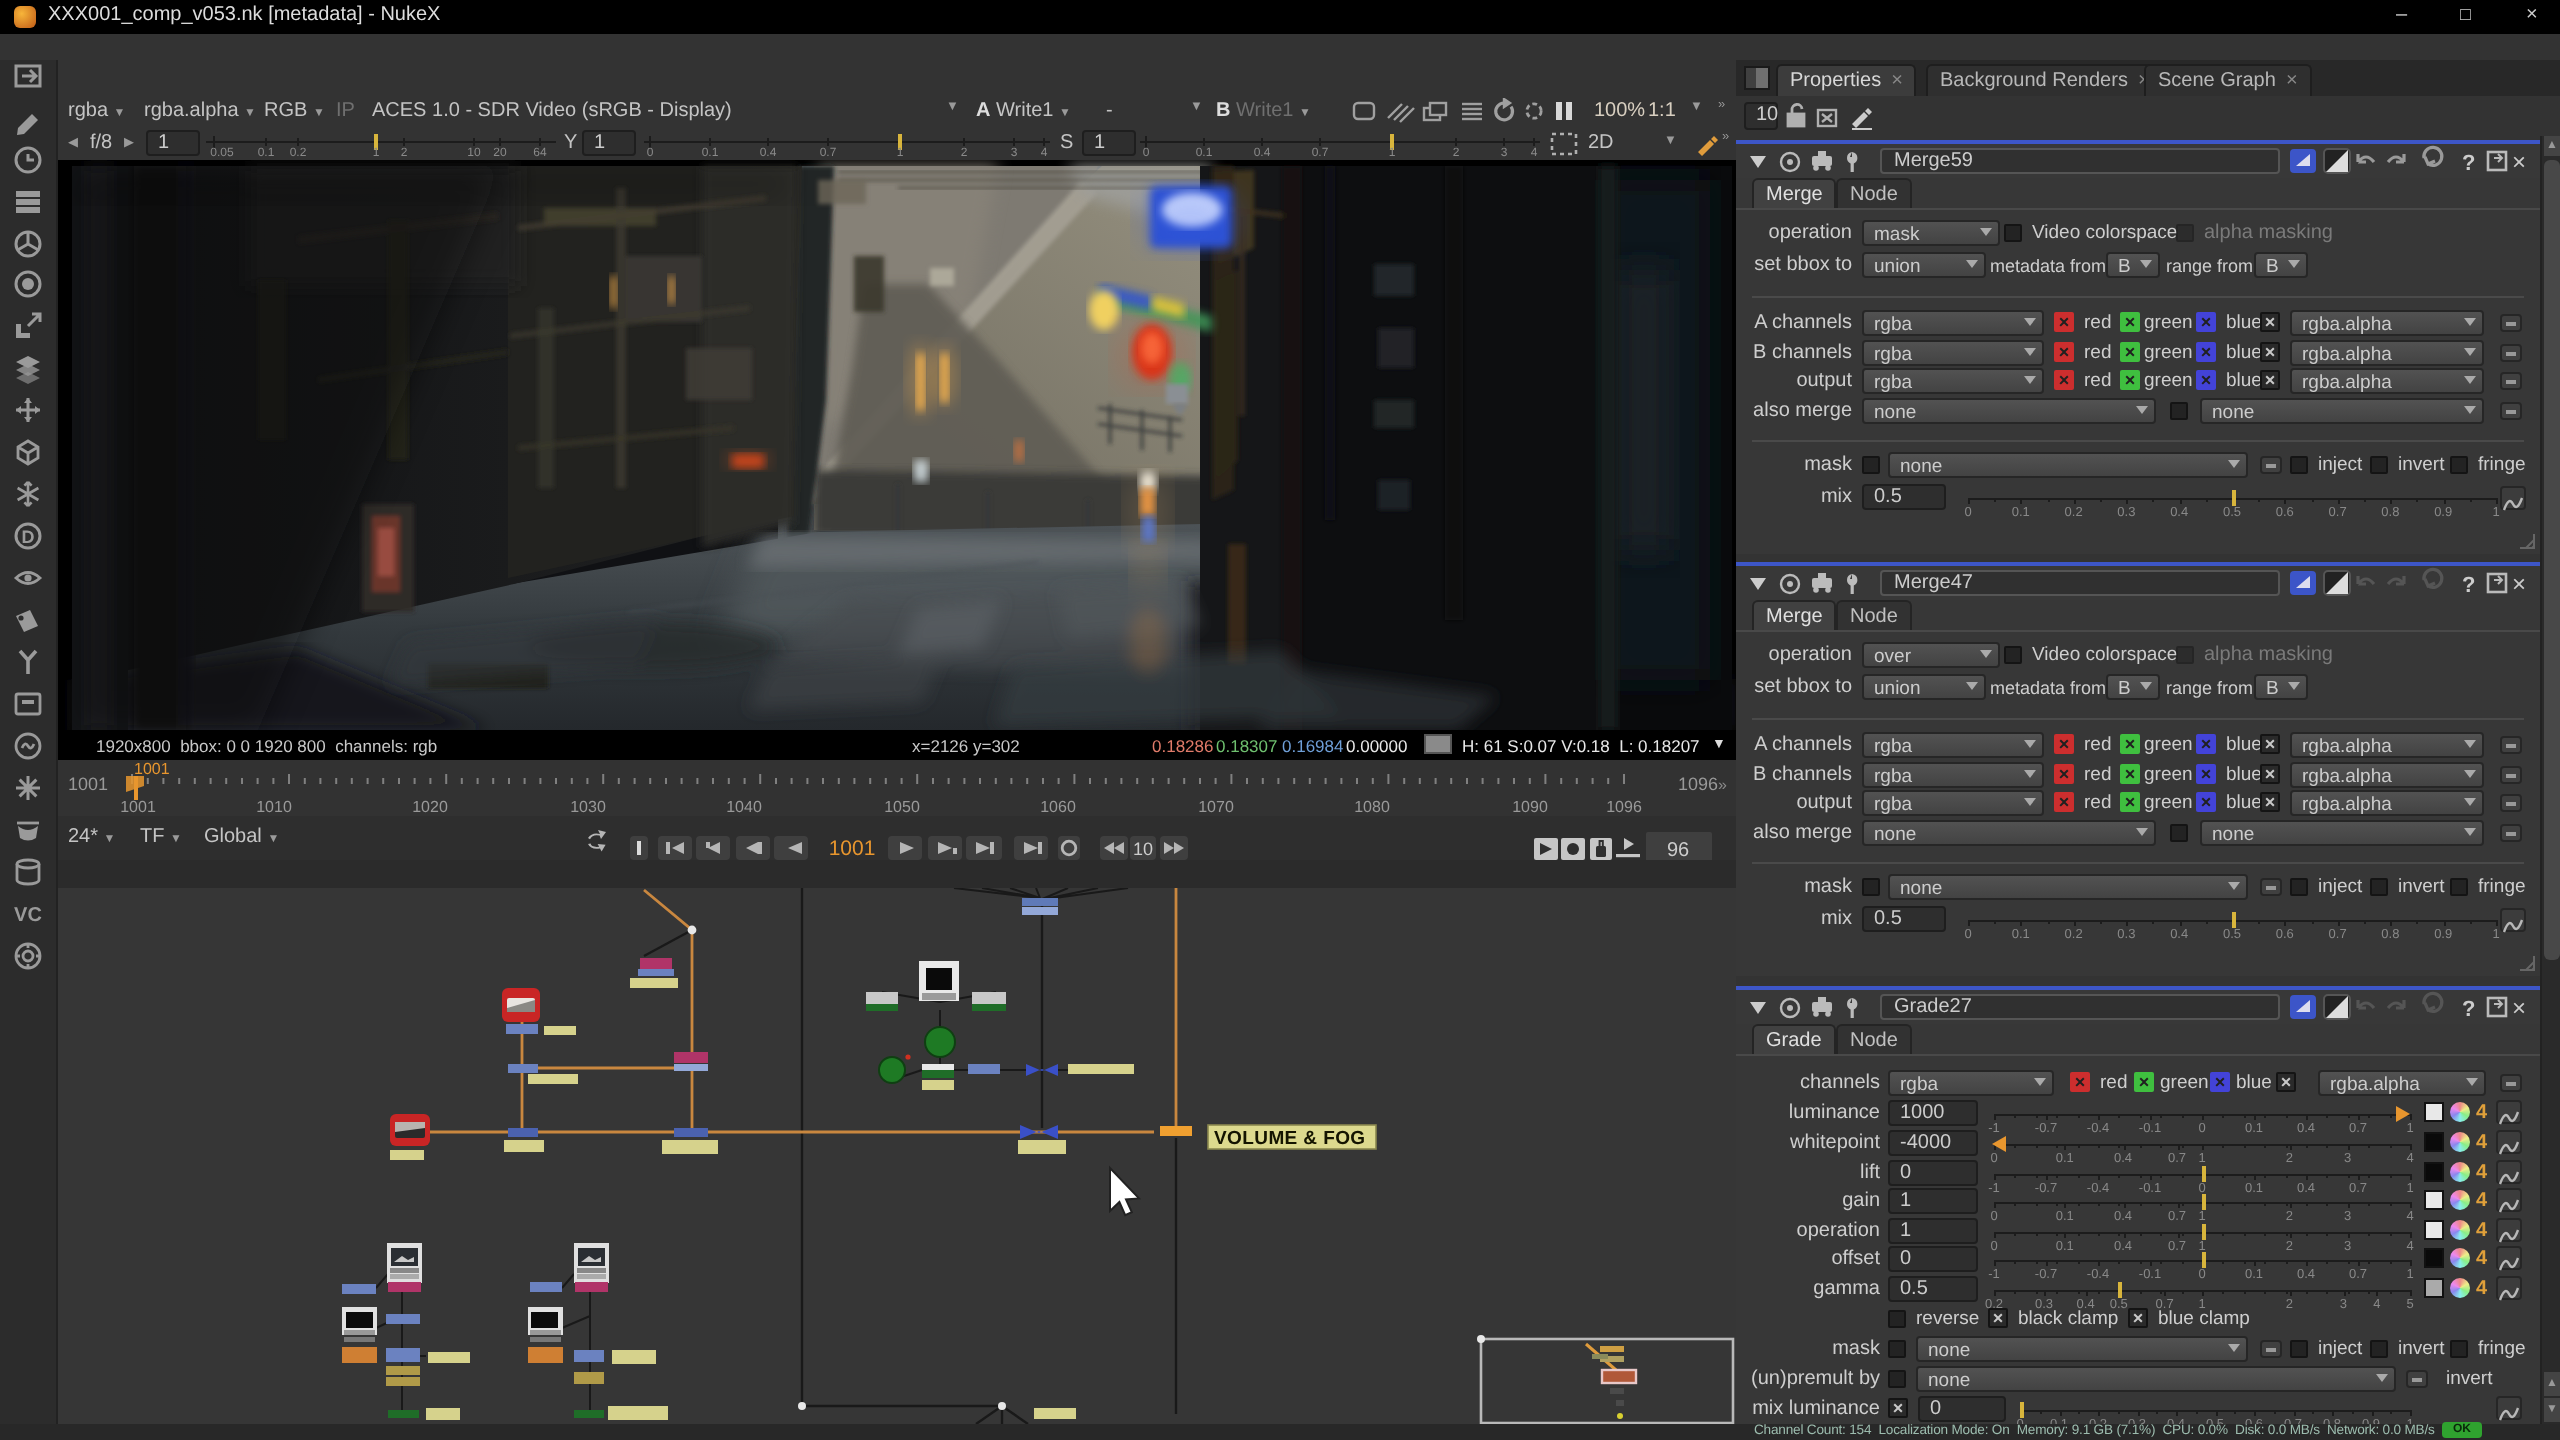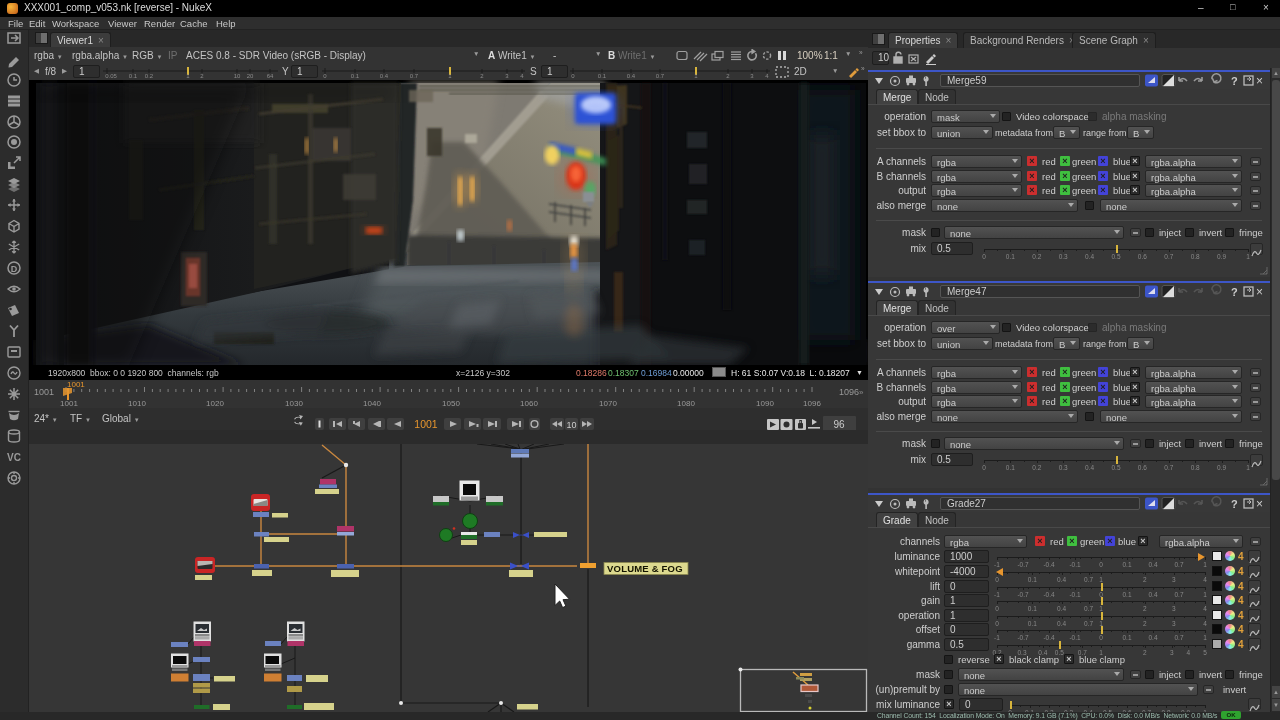--- a/index.html
+++ b/index.html
@@ -67,35 +67,26 @@
 #statustext{position:absolute;left:877px;top:712px;font-size:6.8px;color:#9cbcae;letter-spacing:-0.1px;}
 
 #watermark{left:1062px;top:645px;width:205px;height:65px;color:rgba(190,190,190,0.30);font-weight:bold;}
 </style>
 </head>
 <body>
 <div id="root">
 
   <div class="abs" id="titlebar">
     <span style="position:absolute;left:7px;top:3px;width:11px;height:11px;border-radius:3px;background:radial-gradient(circle at 35% 35%,#f7b53a,#c05a16);"></span>
-    <span style="position:absolute;left:24px;top:2px;">XXX001_comp_v053.nk [reverse] - NukeX</span>
+    <span style="position:absolute;left:24px;top:2px;">XXX001_comp_v053.nk [metadata] - NukeX</span>
     <span style="position:absolute;left:1198px;top:2px;color:#ccc;">–</span>
     <span style="position:absolute;left:1230px;top:2px;color:#ccc;font-size:9px;">□</span>
     <span style="position:absolute;left:1263px;top:2px;color:#ccc;">×</span>
   </div>
 
-  <div class="abs" id="menubar">
-    <span class="menuitem" style="left:8px;">File</span>
-    <span class="menuitem" style="left:29px;">Edit</span>
-    <span class="menuitem" style="left:52px;">Workspace</span>
-    <span class="menuitem" style="left:108px;">Viewer</span>
-    <span class="menuitem" style="left:144px;">Render</span>
-    <span class="menuitem" style="left:180px;">Cache</span>
-    <span class="menuitem" style="left:216px;">Help</span>
-  </div>
 
   <div class="abs" id="lefttools"><svg width="29" height="690" id="ltsvg" viewBox="0 0 29 690">
     <g fill="#9a9a9a" stroke="#9a9a9a">
       <g transform="translate(14,8)" fill="none" stroke-width="1.5">
             <rect x="-6" y="-5" width="12" height="10"></rect>
             <path d="M-3 0 h7 m-3 -3 l3 3 -3 3"></path>
           </g>
       <g transform="translate(14,29)">
             <path d="M-5 5 l7 -7 3 3 -7 7 -3.5 0.5 z" stroke="none"></path>
           </g>
@@ -174,30 +165,26 @@
           </g>
       <g transform="translate(14,448)" fill="none" stroke-width="1.4">
             <circle r="6"></circle>
             <circle r="2.5"></circle>
             <path d="M0 -6 v2 M0 6 v-2 M-6 0 h2 M6 0 h-2"></path>
           </g>
     </g>
   </svg></div>
 
   <div class="abs" id="viewerpanel">
-    <div class="abs" id="vtabbar">
-      <div class="paneicon" style="left:6px;top:2px;"></div>
-      <div class="tab active" style="left:21px;">Viewer1<span class="tabx">×</span></div>
-    </div>
     <div class="vrow" style="left:0;top:17px;height:17px;">
       <span class="dd" style="left:5px;top:3px;">rgba <span class="ar">▼</span></span>
       <span class="dd" style="left:43px;top:3px;">rgba.alpha <span class="ar">▼</span></span>
       <span class="dd" style="left:103px;top:3px;">RGB <span class="ar">▼</span></span>
       <span class="dd graytxt" style="left:139px;top:3px;">IP</span>
-      <span class="dd" style="left:157px;top:3px;">ACES 0.8 - SDR Video (sRGB - Display)</span>
+      <span class="dd" style="left:157px;top:3px;">ACES 1.0 - SDR Video (sRGB - Display)</span>
       <span class="dd ar" style="left:444px;top:3px;">▼</span>
       <span class="dd" style="left:459px;top:3px;"><b style="color:#ddd;">A</b> Write1 <span class="ar">▼</span></span>
       <span class="dd" style="left:524px;top:3px;">- </span>
         <span class="dd ar" style="left:566px;top:3px;">▼</span>
       <span class="dd" style="left:579px;top:3px;"><b style="color:#ddd;">B</b> <span class="graytxt">Write1</span> <span class="ar">▼</span></span>
       <svg class="abs" style="left:645px;top:2px;" width="120" height="13" viewBox="0 0 120 13">
         <g stroke="#a0a0a0" fill="none" stroke-width="1.2">
           <rect x="3" y="2.5" width="10" height="8" rx="2"></rect>
           <g>
               <line x1="20" y1="10" x2="27" y2="3"></line>

